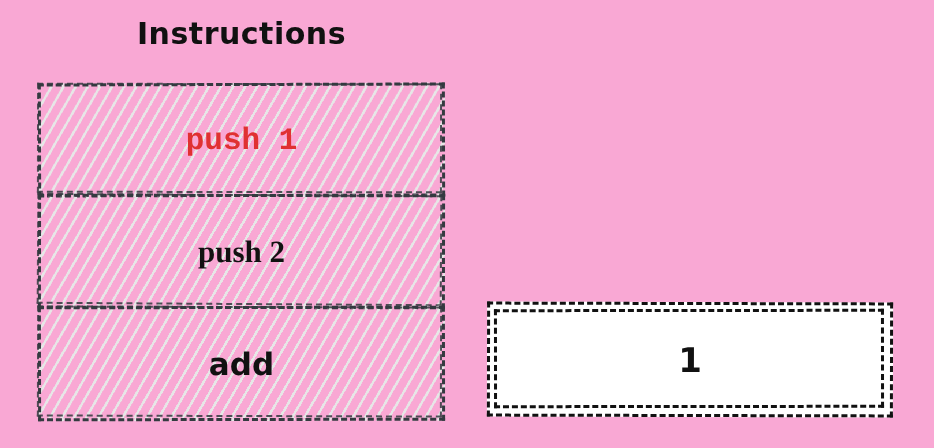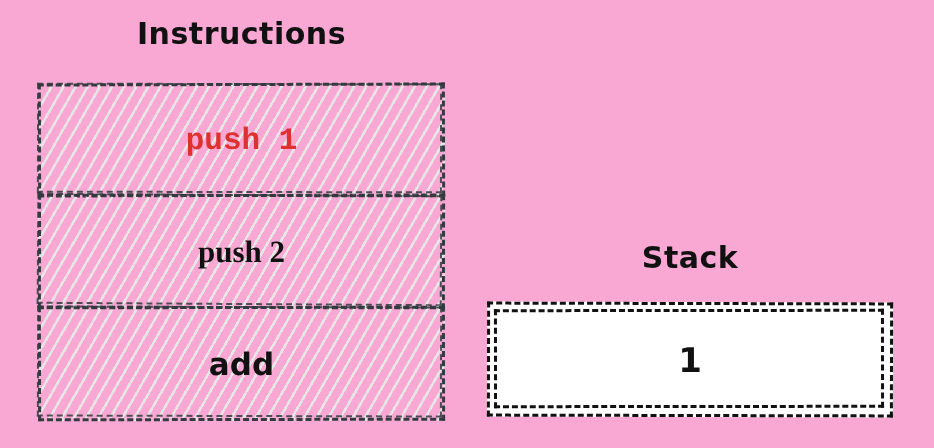--- a/index.html
+++ b/index.html
@@ -113,19 +113,18 @@
       <span class="row-label highlight">push 1</span>
     </div>
     <div class="sketch-row row-2">
       <span class="row-label">push 2</span>
     </div>
     <div class="sketch-row row-3">
       <span class="row-label">add</span>
     </div>
   </div>
 
-  <div class="group-title stack-title">Stack</div>
 
   <div class="stack-box">
     <span class="stack-value">1</span>
   </div>
 
 </div>
 
 </body></html>

